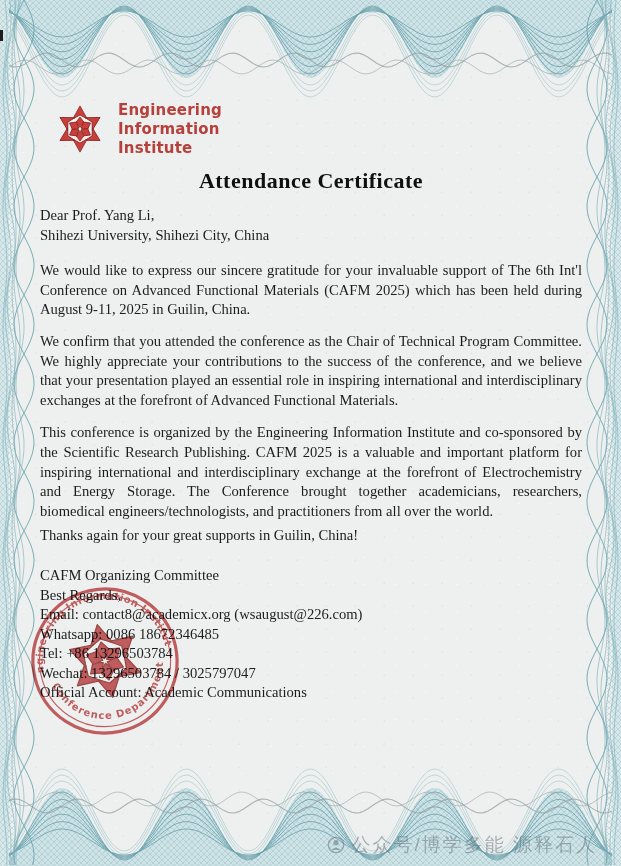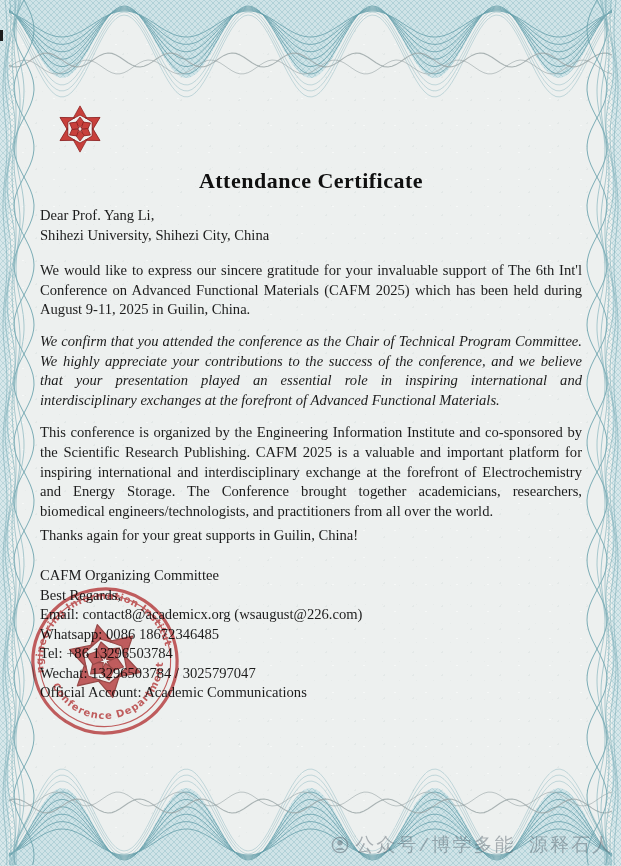--- a/index.html
+++ b/index.html
@@ -19,29 +19,29 @@
   .logo-text{font-family:"DejaVu Sans",sans-serif;font-weight:bold;color:#b5403c;
              font-size:15px;line-height:19px;letter-spacing:.2px;}
   .title{text-align:center;font-size:22px;font-weight:bold;color:#101010;
          margin:10px 0 0;letter-spacing:.5px;font-family:"Liberation Serif",serif;}
   .date{text-align:right;font-family:"DejaVu Sans Mono",monospace;font-size:15px;
         letter-spacing:1px;color:#111;margin:5px 14px 0 0;}
   .letter{font-size:14.6px;line-height:19.6px;color:#1c1c1c;}
   .salutation{margin-top:12px;}
   .letter p{margin:0;text-align:justify;}
   .p1{margin-top:16px !important;}
-  .p2{margin-top:12px !important;font-style:italic;}
+  .p2{margin-top:12px !important;}
   .p3{margin-top:13px !important;}
   .p4{margin-top:5px !important;text-align:left !important;}
   .sig{margin-top:20px;}
   .sig div{height:19.6px;}
   .stamp{position:absolute;left:20px;top:576px;z-index:3;transform:rotate(-12deg);
          mix-blend-mode:multiply;}
-  .watermark{position:absolute;right:8px;bottom:8px;z-index:2;display:flex;align-items:center;
-             gap:6px;font-family:Liberation Mono, monospace;font-size:19px;color:#55606a;
+  .watermark{position:absolute;right:24px;bottom:8px;z-index:2;display:flex;align-items:center;
+             gap:6px;font-family:Liberation Sans, sans-serif;font-size:19px;color:#55606a;
              opacity:.45;letter-spacing:2px;}
   .edge-mark{position:absolute;left:0;top:30px;width:3px;height:11px;background:#1d1d1d;z-index:4;}
 </style>
 </head>
 <body>
 
 <div class="page">
 
   <svg id="border-svg" width="621" height="866" viewBox="0 0 621 866">
     <defs>
@@ -138,20 +138,25 @@
   </svg>
 
   <div class="edge-mark"></div>
 
   <div class="content">
 
     <div class="logo-row">
       <svg width="52" height="52" viewBox="-27 -27 54 54" style="color:#c8403c">
         <use href="#snowflake"></use>
       </svg>
+      <div class="logo-text">
+        <div>Engineering</div>
+        <div>Information</div>
+        <div>Institute</div>
+      </div>
     </div>
 
     <div class="title">Attendance Certificate</div>
 
     <div class="letter">
       <div class="salutation">
         <div>Dear Prof. Yang Li,</div>
         <div>Shihezi University, Shihezi City, China</div>
       </div>
       <p class="p1">We would like to express our sincere gratitude for your invaluable support of The 6th Int'l Conference on Advanced Functional Materials (CAFM 2025) which has been held during August 9-11, 2025 in Guilin, China.</p>

